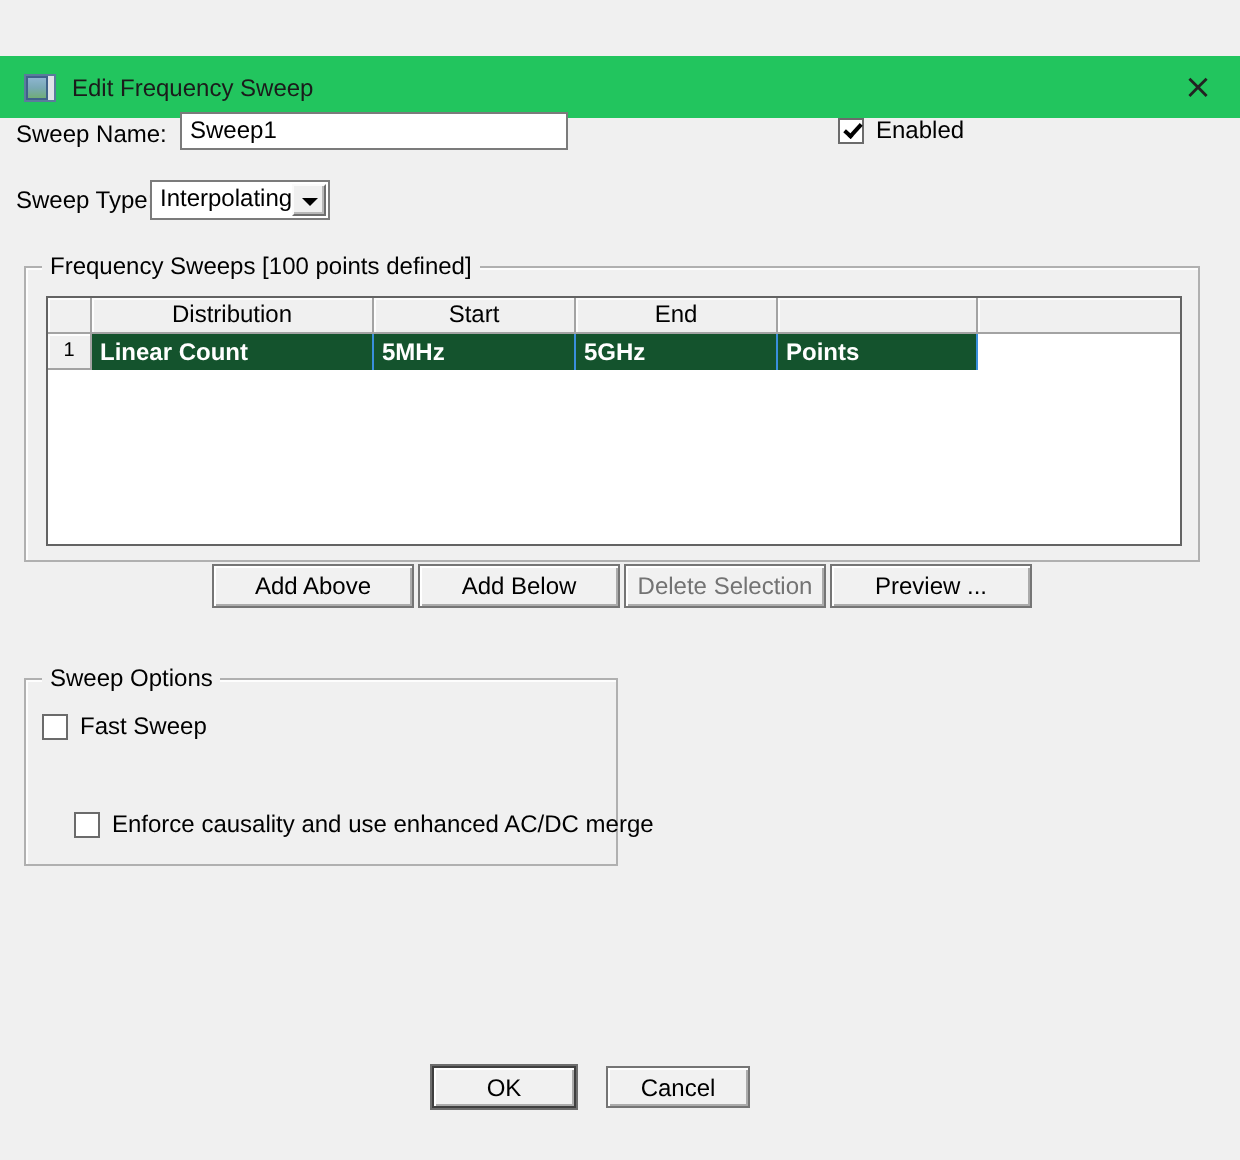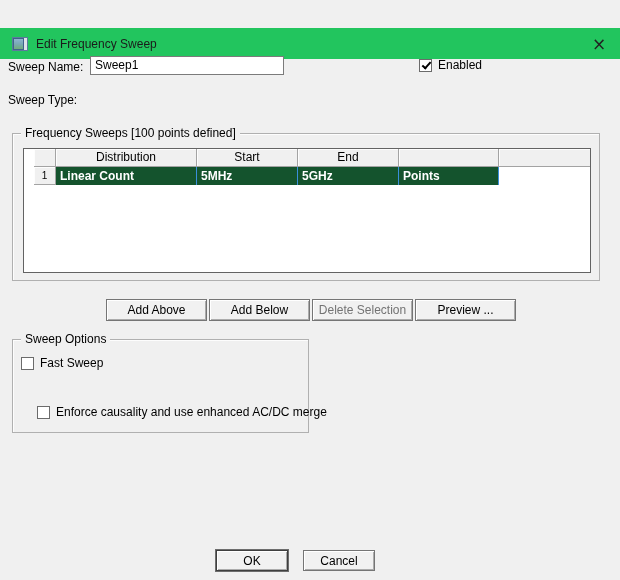--- a/index.html
+++ b/index.html
@@ -76,21 +76,20 @@
     position:absolute; top:-8px; left:8px;
     background:#f0f0f0; padding:0 4px; white-space:nowrap;
   }
   
   .grid-table {
     position:absolute; left:10px; top:14px;
     width:568px; height:125px;
     background:#fff;
     border:1px solid #636363;
     overflow:hidden;
-    padding-left:10px;
   }
   .grid-row {
     display:grid;
     grid-template-columns:22px 141px 101px 101px 100px 1fr;
     height:18px;
   }
   .th, .rownum {
     background:#f0f0f0;
     border-right:1px solid #a3a3a3;
     border-bottom:1px solid #a3a3a3;
@@ -112,21 +111,21 @@
   
   .btn {
     position:absolute;
     background:#f1f1f1;
     border:1px solid #757575;
     box-shadow: inset 1px 1px 0 #ffffff, inset -1px -1px 0 #ababab;
     text-align:center;
     font-family:"Liberation Sans", sans-serif;
     font-size:12px;
     display:flex; align-items:center; justify-content:center;
-    cursor:pointer; white-space:nowrap;margin-top:17px;
+    cursor:pointer; white-space:nowrap;
   }
   .btn.disabled { color:#737373; cursor:default; }
   .btn.default {
     border:1px solid #3f3f3f;
     box-shadow: 0 0 0 1px #6d6d6d, inset 1px 1px 0 #ffffff, inset -1px -1px 0 #ababab;
   }
 </style>
 </head>
 <body>
 
@@ -150,20 +149,26 @@
 
   <span class="lbl" style="left:8px; top:60px;">Sweep Name:</span>
   <div class="textbox" style="left:90px; top:56px; width:194px; height:19px;">Sweep1</div>
 
   <div class="cb-row" style="left:419px; top:58px;">
     <span class="cb checked"></span>
     <span class="cb-label">Enabled</span>
   </div>
 
   <span class="lbl" style="left:8px; top:93px;">Sweep Type:</span>
+  <div class="combo" style="left:75px; top:90px; width:90px; height:20px;">
+    <span>Interpolating</span>
+    <span class="combo-btn">
+      <span class="combo-arrow"></span>
+    </span>
+  </div>
 
   <div class="group" style="left:12px; top:133px; width:588px; height:148px;">
     <span class="group-label">Frequency Sweeps [100 points defined]</span>
 
     <div class="grid-table">
       <div class="grid-row">
         <div class="th"></div>
         <div class="th">Distribution</div>
         <div class="th">Start</div>
         <div class="th">End</div>

